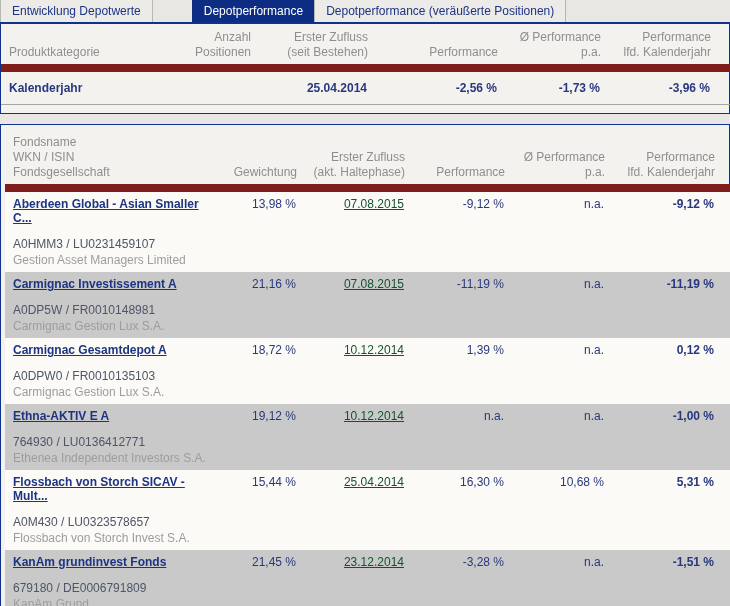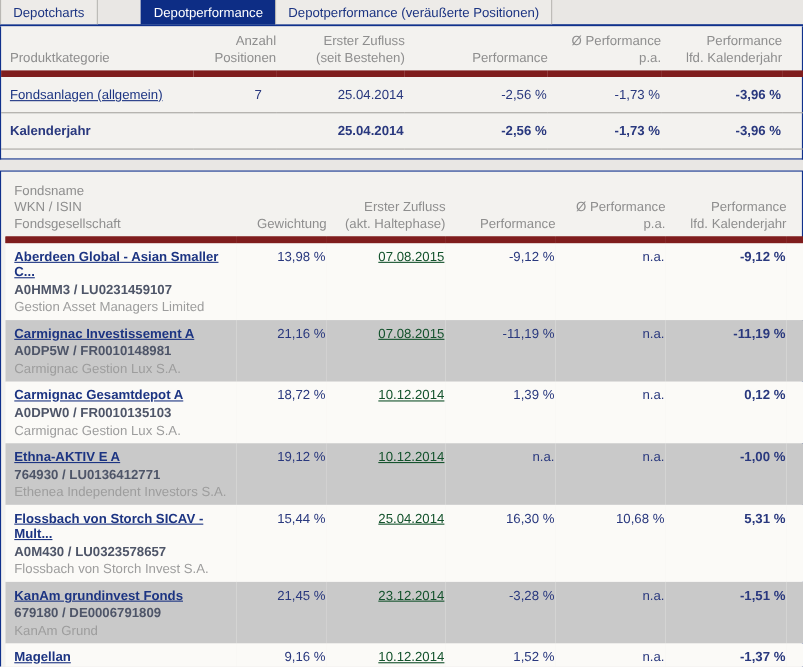--- a/index.html
+++ b/index.html
@@ -23,47 +23,47 @@
   .panel2{margin-top:10px;border-top:1px solid #10318c;padding:4px;}
   .panel-title{
     background:#0d2d85;color:#ffffff;font-weight:bold;font-size:13px;
     padding:3px 9px;line-height:15px;
   }
   
   table{width:100%;border-collapse:collapse;table-layout:fixed;}
   th{
     font-weight:normal;color:#8e8e8e;text-align:right;vertical-align:bottom;
     padding:6px 0 4px 0;white-space:pre-line;line-height:15px;
-    border-bottom:6px solid #7f1d1d;
+    border-bottom:8px solid #7f1d1d;
   }
   th.left{text-align:left;padding-left:8px;}
   td{text-align:right;vertical-align:top;color:#29387e;}
   td.left{text-align:left;padding-left:8px;}
   
   .summary td{padding-top:9px;padding-bottom:9px;}
   .summary tr.first td{border-bottom:1px solid #a7a5a1;}
   .summary tr.total td{font-weight:bold;border-bottom:1px solid #a7a5a1;}
   .summary .count-cell{padding-right:13px;}
   .cat-link{color:#1c3482;text-decoration:underline;cursor:pointer;}
   .summary-spacer{height:8px;}
   
   .funds tbody tr{background:#fbfaf7;}
   .funds tbody tr.alt{background:#c9c9c9;}
   .funds td{padding-top:5px;padding-bottom:5px;line-height:14px;height:44px;}
   .fund-link{color:#1c3482;font-weight:bold;text-decoration:underline;cursor:pointer;}
   .date-link{color:#14532d;text-decoration:underline;cursor:pointer;}
-  .wkn{color:#4e5568;margin-top:2px;font-weight:bold;}
+  .wkn{color:#4e5568;margin-top:12px;}
   .company{color:#9d9d9d;margin-top:2px;}
   .bold{font-weight:bold;}
 </style>
 </head>
 <body>
 
 <div class="tabbar">
-  <div class="tab">Depotcharts</div>
+  <div class="tab">Entwicklung Depotwerte</div>
   <div class="tab active">Depotperformance</div>
   <div class="tab">Depotperformance (veräußerte Positionen)</div>
   <div class="tab-filler"></div>
 </div>
 
 <div class="panel">
   <table class="summary">
     <colgroup>
       <col style="width:175px">
         <col style="width:75px">
@@ -82,29 +82,20 @@
 (seit Bestehen)</th>
         <th>Performance</th>
         <th>Ø Performance
 p.a.</th>
         <th>Performance
 lfd. Kalenderjahr</th>
         <th></th>
       </tr>
     </thead>
     <tbody>
-      <tr class="first">
-        <td class="left"><a class="cat-link">Fondsanlagen (allgemein)</a></td>
-        <td class="count-cell">7</td>
-        <td>25.04.2014</td>
-        <td>-2,56 %</td>
-        <td>-1,73 %</td>
-        <td class="bold">-3,96 %</td>
-        <td></td>
-      </tr>
       <tr class="total">
         <td class="left">Kalenderjahr</td>
         <td class="count-cell"></td>
         <td>25.04.2014</td>
         <td>-2,56 %</td>
         <td>-1,73 %</td>
         <td>-3,96 %</td>
         <td></td>
       </tr>
     </tbody>

